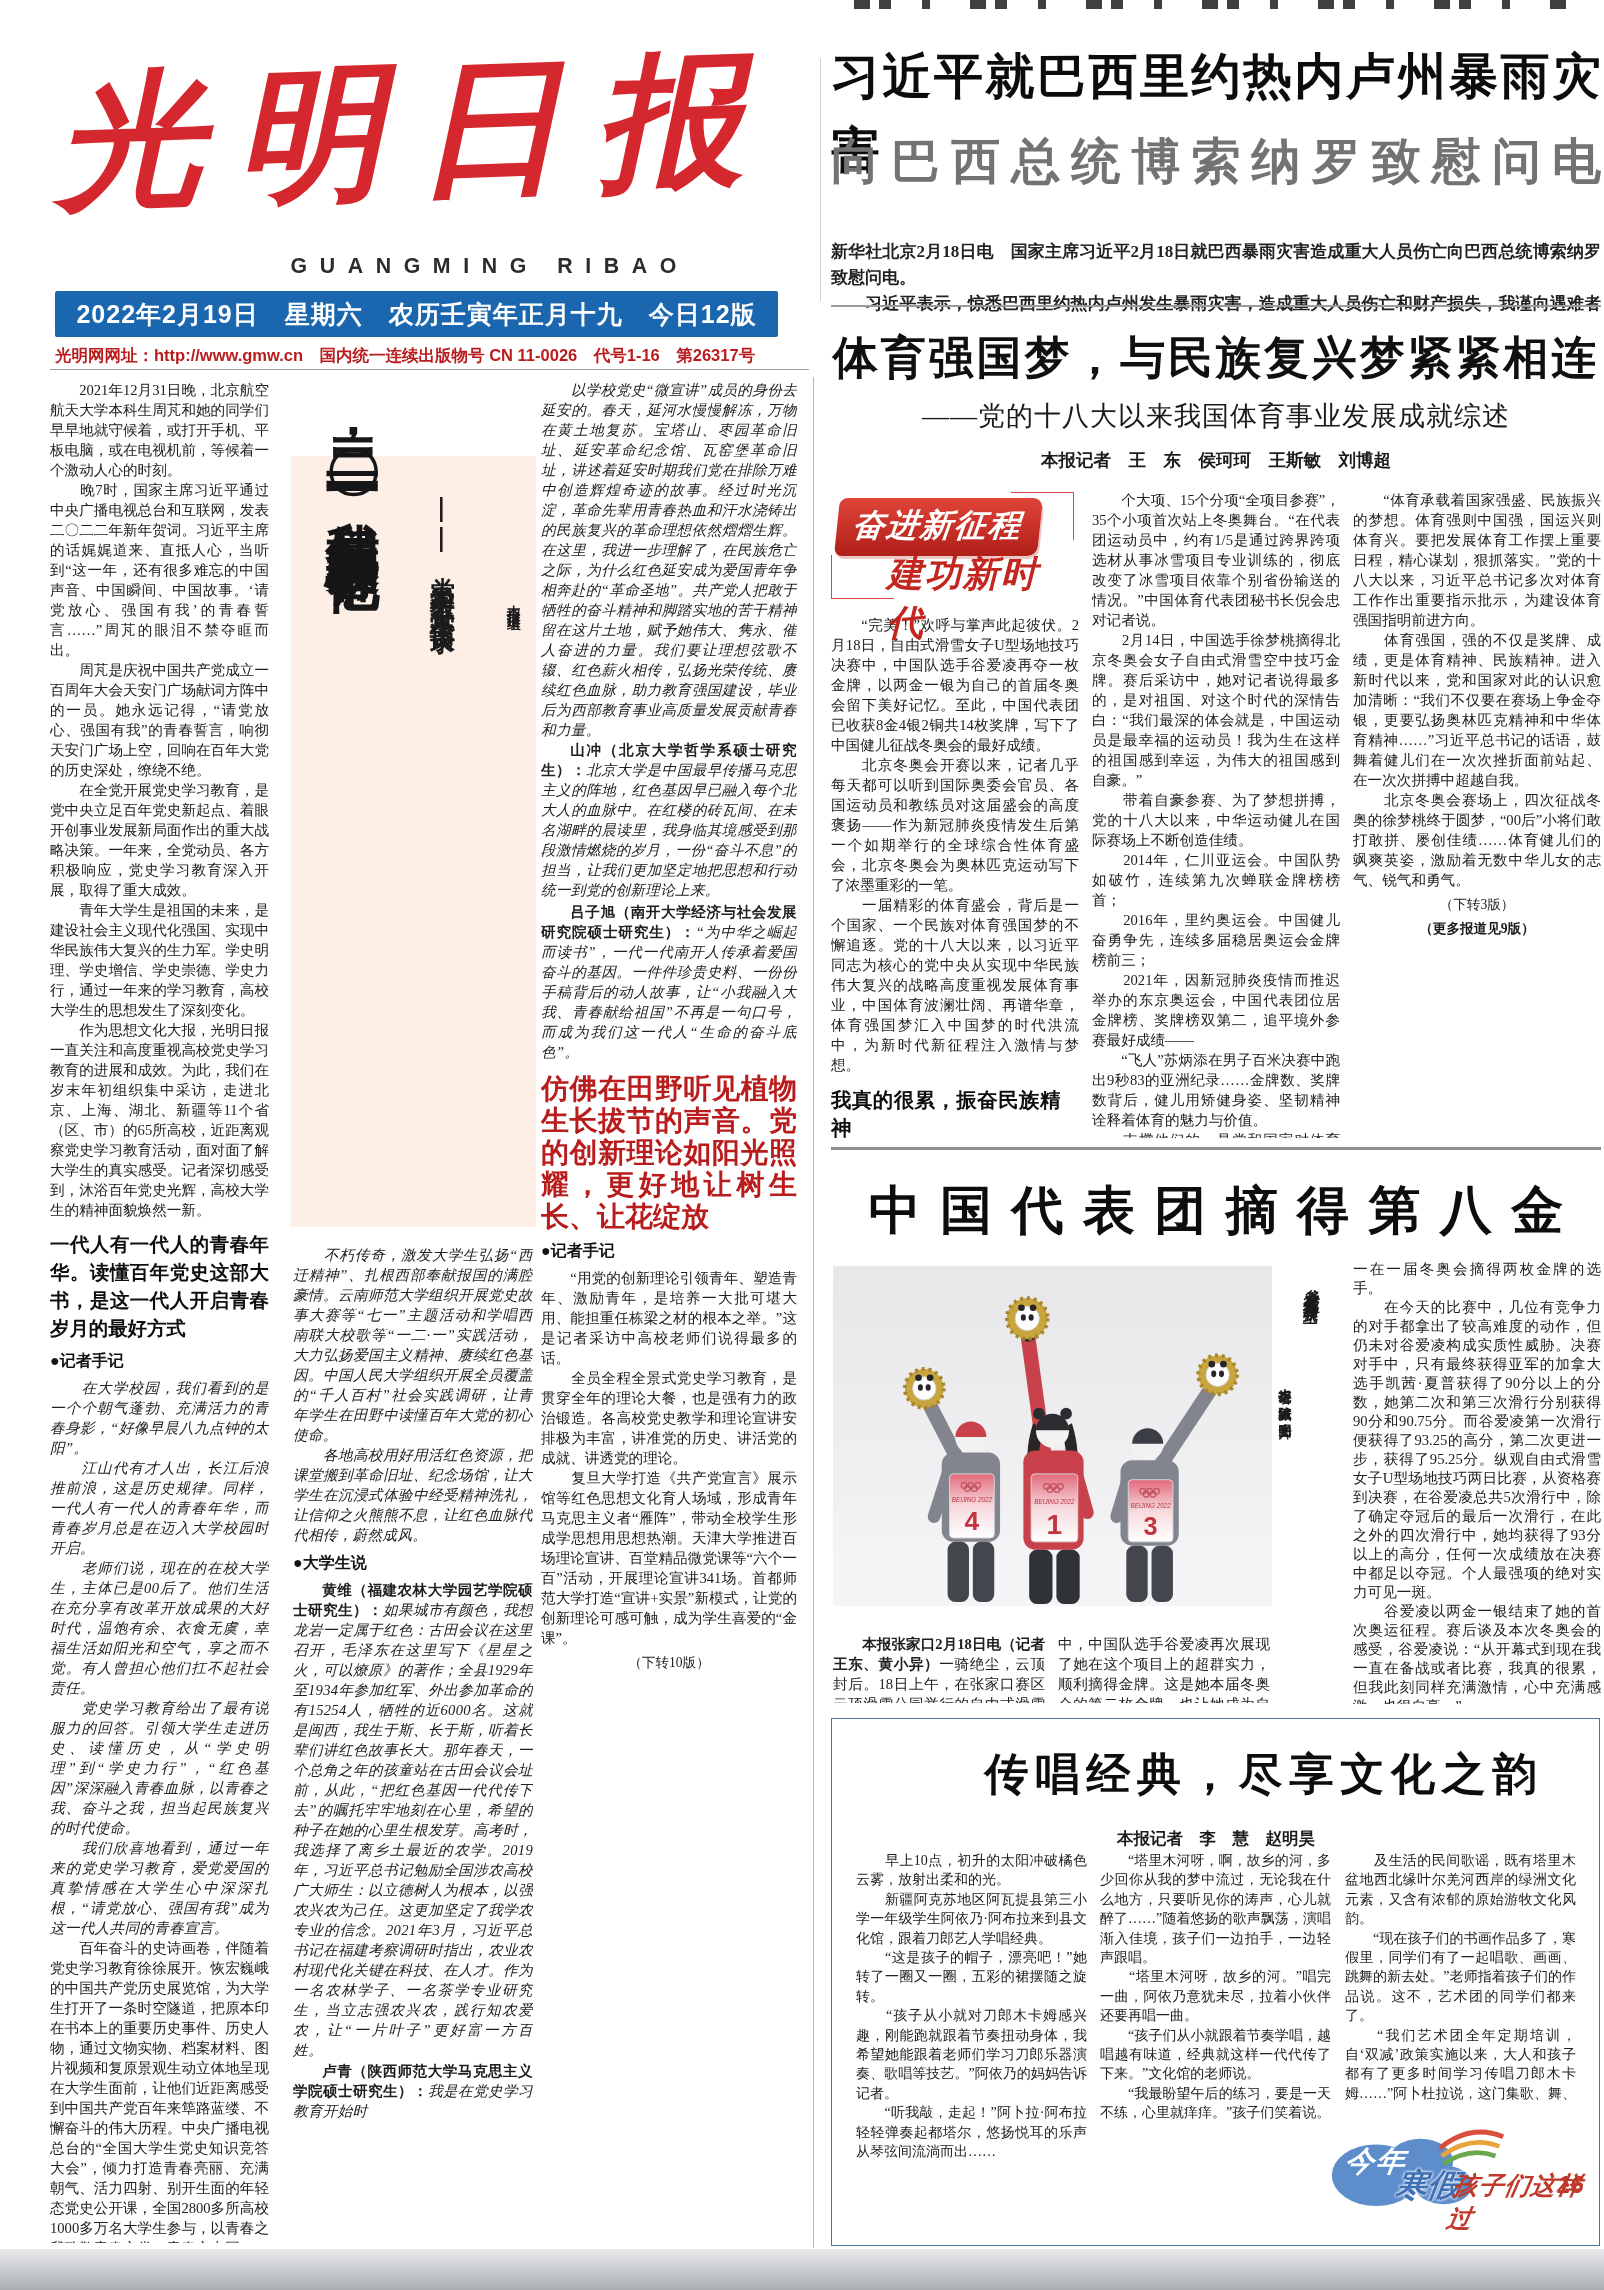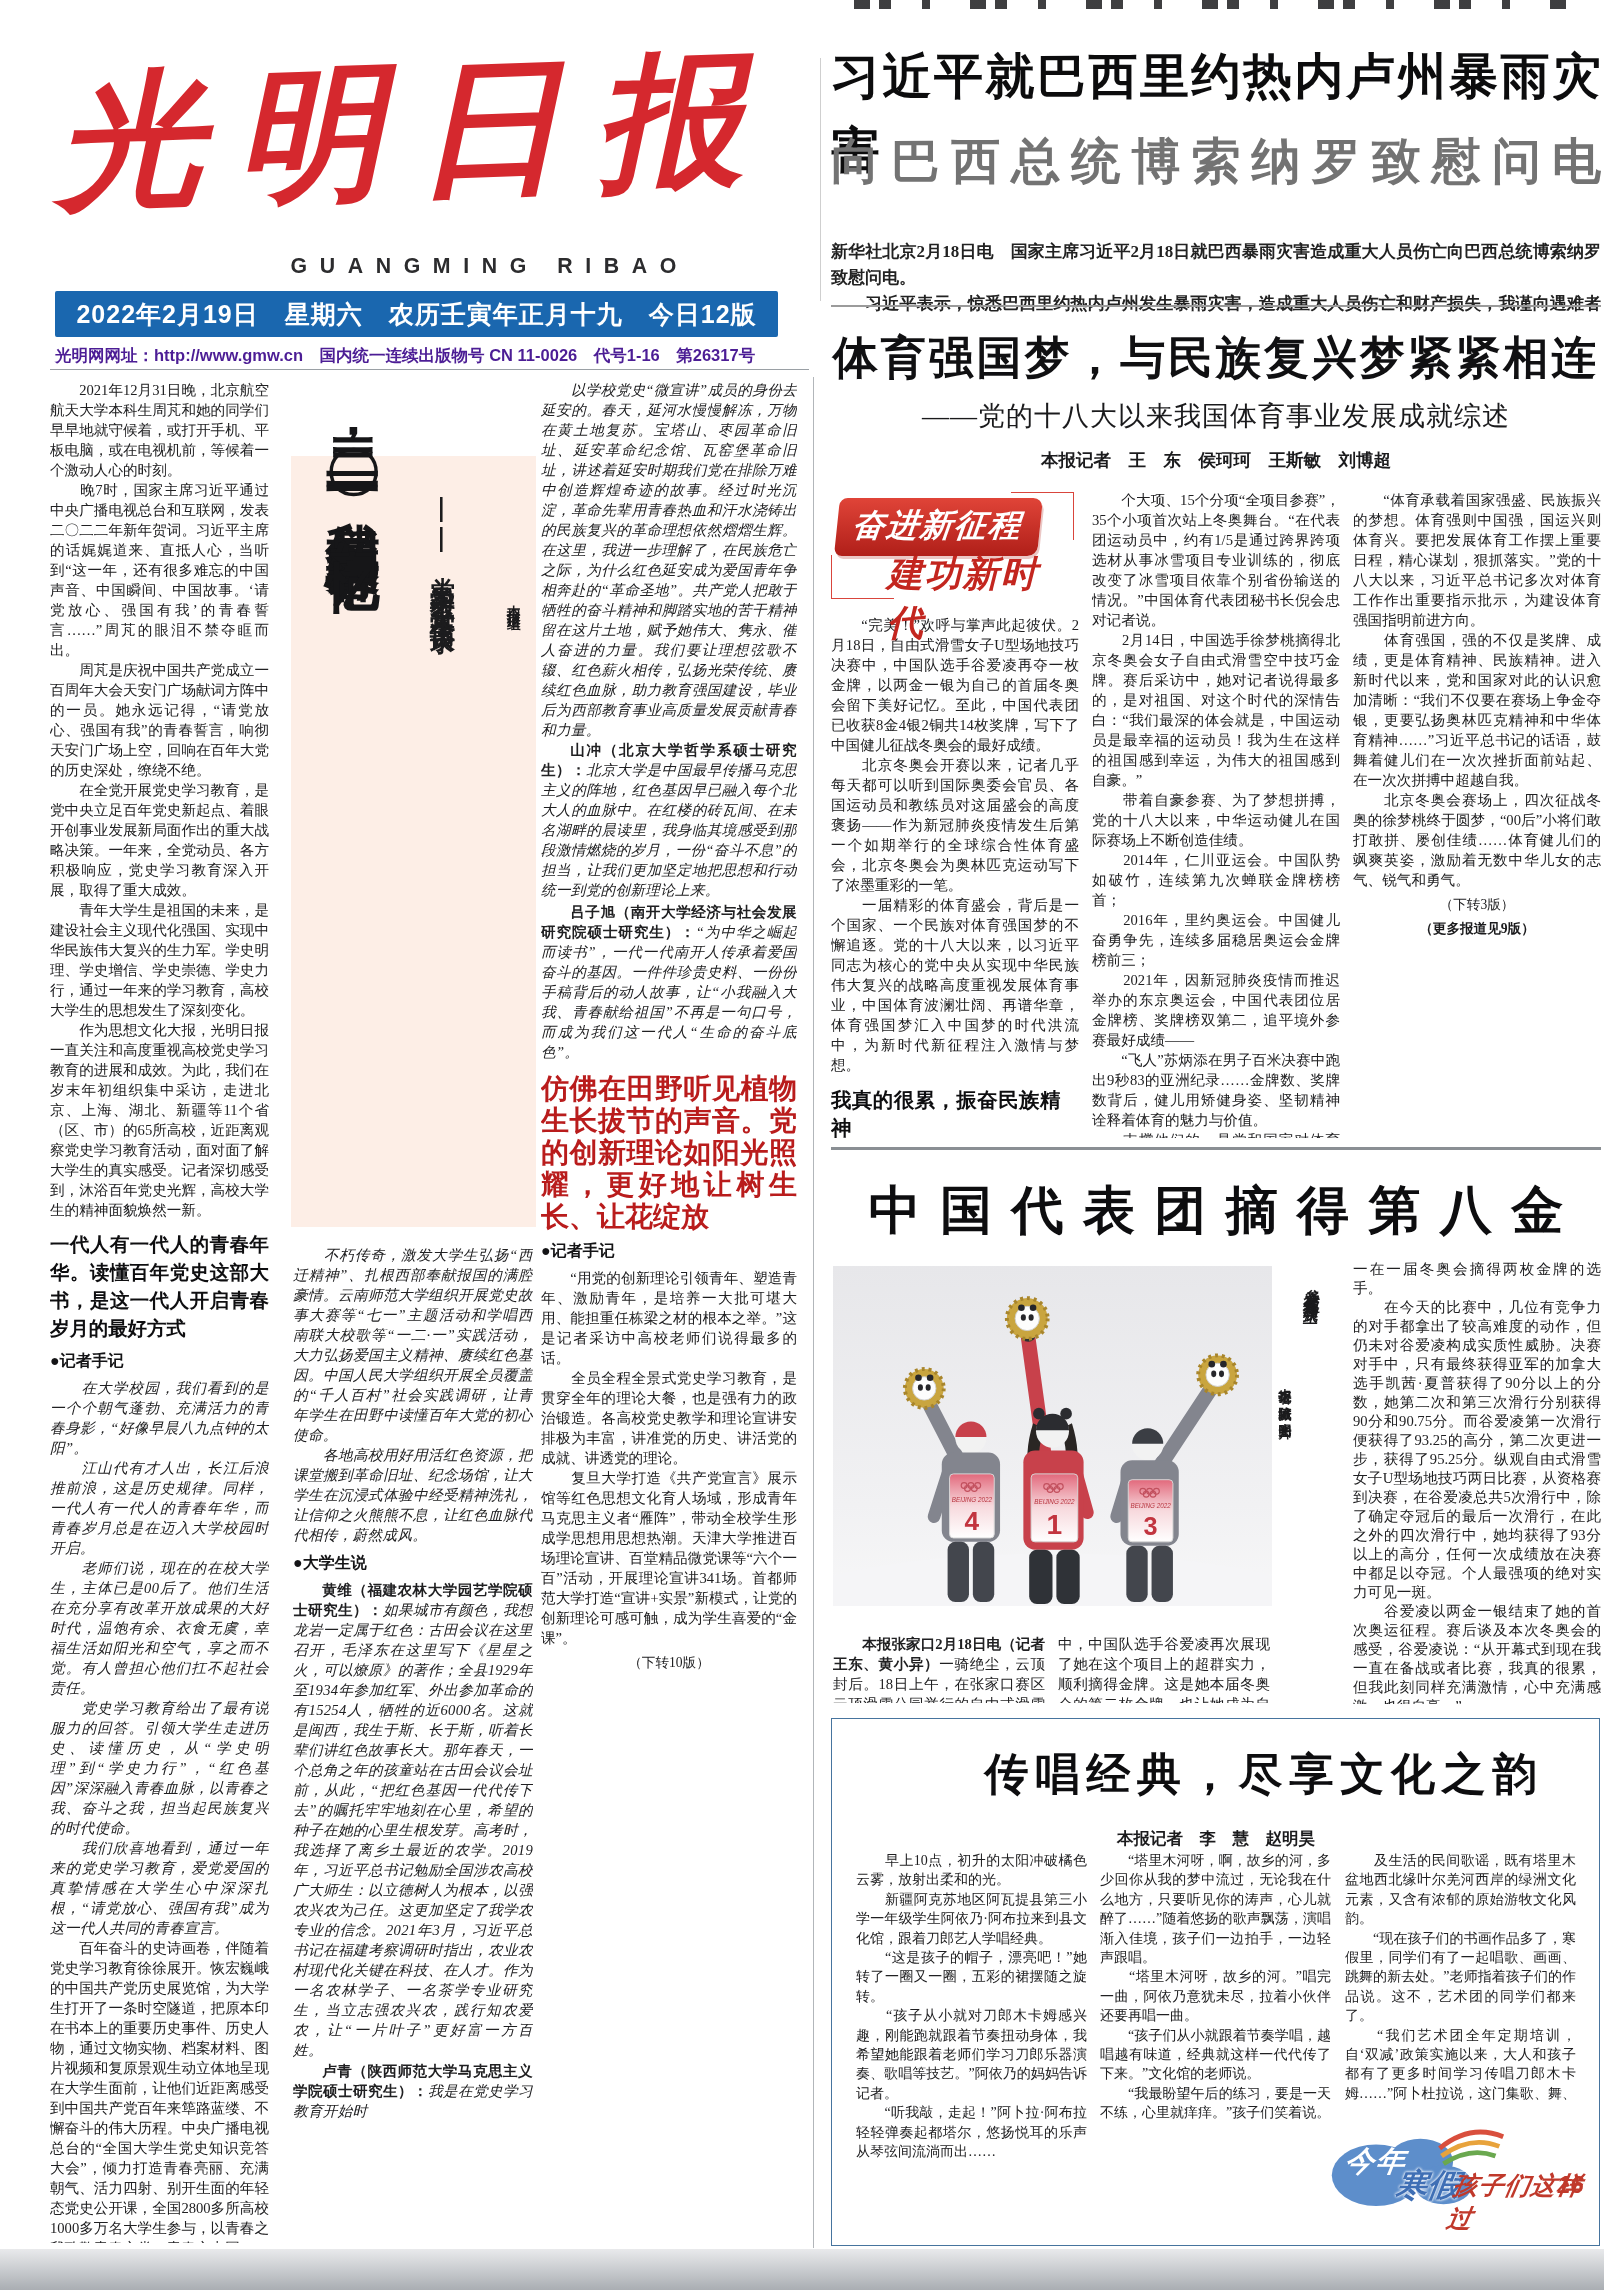--- a/index.html
+++ b/index.html
@@ -19,21 +19,21 @@
 
   
   .masthead{left:47px;top:25px;width:737px;height:228px;color:#d5282e;
      font-family:"Liberation Serif","DejaVu Serif",serif;font-weight:900;font-style:italic;
      font-size:147px;letter-spacing:33px;text-align:center;transform:rotate(-2deg);line-height:213px;}
   .latin{left:146px;top:254px;width:543px;text-align:right;font-size:21.3px;letter-spacing:12.6px;
      color:#2c2c2e;font-family:"Liberation Sans","DejaVu Sans",sans-serif;font-weight:600;}
   .datebar{left:55px;top:291px;width:723px;height:46px;background:#1a67af;border-radius:1.9px;
      color:#fff;font-weight:bold;font-size:25px;line-height:46px;text-align:center;
      font-family:"Liberation Sans","DejaVu Sans",sans-serif;letter-spacing:1px;}
-  .infoline{left:55px;top:345px;width:737px;font-size:16.5px;font-weight:bold;color:#4c1d95;
+  .infoline{left:55px;top:345px;width:737px;font-size:16.5px;font-weight:bold;color:#b91c1c;
      font-family:"Liberation Sans","DejaVu Sans",sans-serif;}
 
   
   .tg-h1{left:831px;top:39px;width:770px;font-size:49px;font-weight:900;color:#0c0c0d;
      font-family:"Liberation Sans","DejaVu Sans",sans-serif;text-align:justify;text-align-last:justify;line-height:74px;}
   .tg-h2{left:831px;top:124px;width:770px;font-size:49px;font-weight:700;color:#737373;
      font-family:"Liberation Sans","DejaVu Sans",sans-serif;text-align:justify;text-align-last:justify;line-height:74px;}
   .tg-body{left:831px;top:219px;width:770px;height:80px;font-size:17px;line-height:26px;
      font-weight:600;color:#222;}
   .tg-body b{font-weight:900;}

